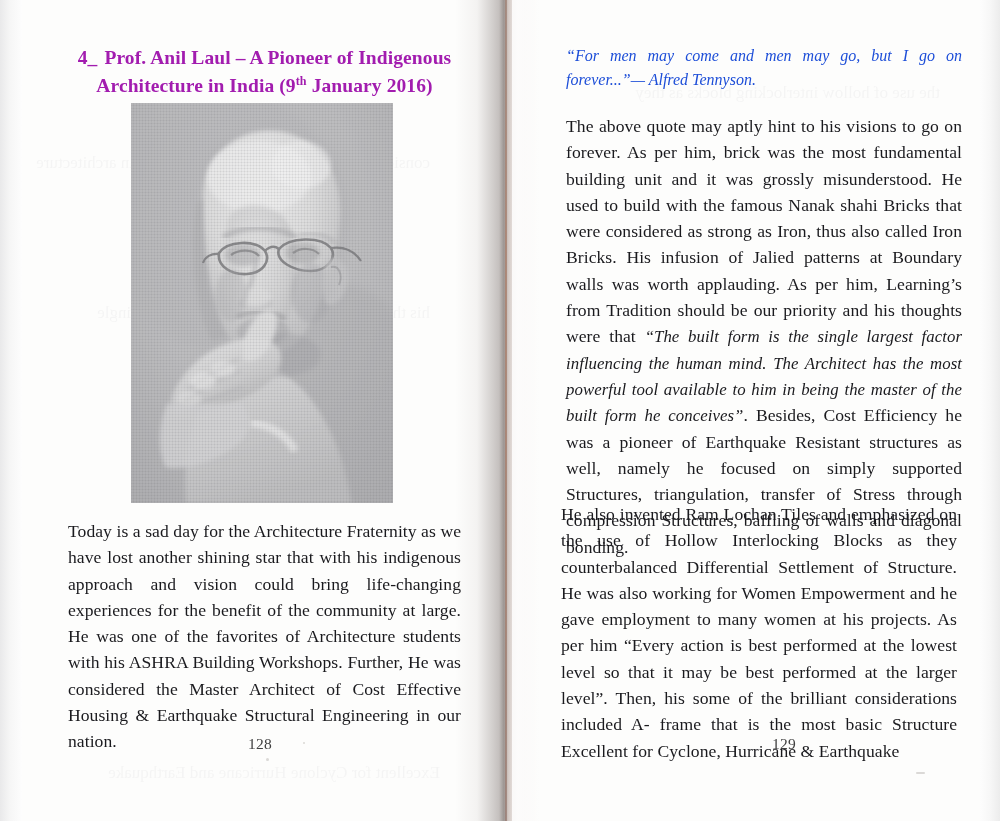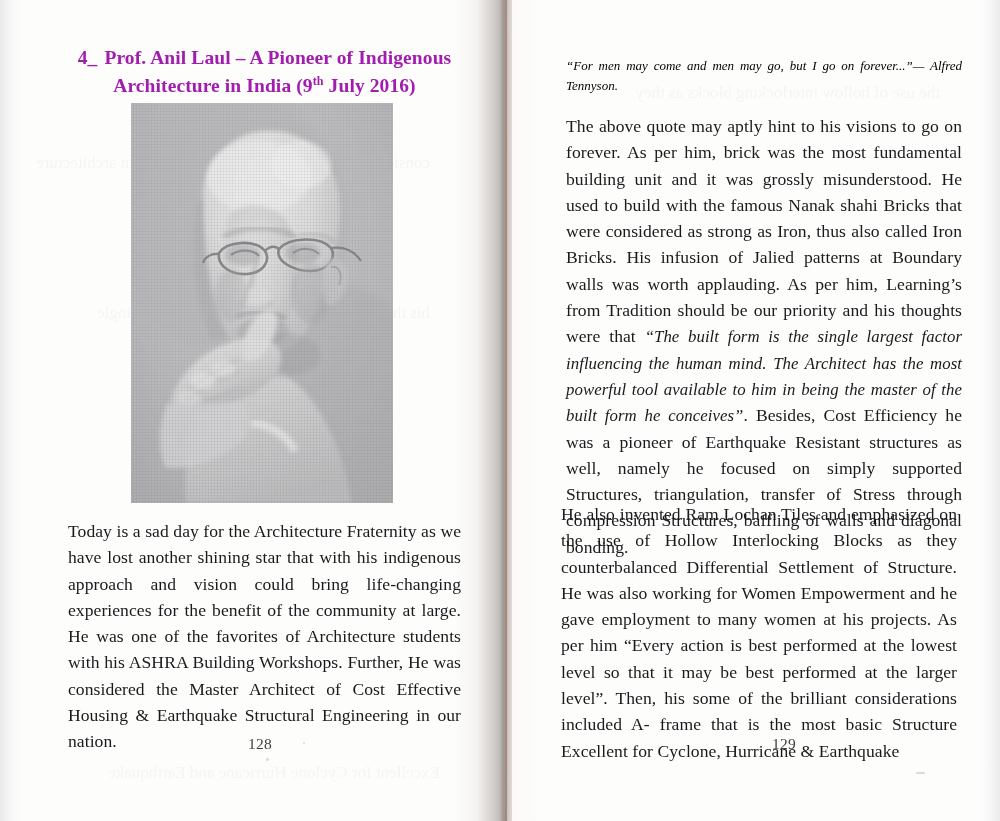--- a/index.html
+++ b/index.html
@@ -145,26 +145,26 @@
     text-align: justify;
     font-size: 17.6px;
     line-height: 1.495;
     color: #1a1a1e;
     letter-spacing: 0.05px;
   }
   .body-left  { left: 68px;  width: 393px; top: 518px; }
 
   .right-quote {
     position: absolute;
-    left: 566px; width: 396px; top: 56px;
-    font-size: 13px;
+    left: 566px; width: 396px; top: 44px;
+    font-size: 16px;
     font-style: italic;
     line-height: 1.52;
     text-align: justify;
-    color: #000000;
+    color: #1d4ed8;
   }
   .right-quote .attrib { font-style: italic; }
 
   .body-right-1 { left: 566px; width: 396px; top: 113px; }
   .body-right-2 { left: 561px; width: 396px; top: 501px; }
 
   .inline-quote {
     font-style: italic;
     font-size: 0.955em;
   }
@@ -217,21 +217,21 @@
   <div class="showthrough st-a">considered the most fundamental approach in architecture</div>
   <div class="showthrough st-b">his thoughts were that the built form is the single</div>
   <div class="showthrough st-c">the use of hollow interlocking blocks as they</div>
   <div class="showthrough st-d">Excellent for Cyclone Hurricane and Earthquake</div>
 
   <div class="col col-left">
     <h1 class="chapter-title">
       <span class="lead">4_</span>
       <span>Prof. Anil Laul – A Pioneer of Indigenous</span>
       <br>
-      <span>Architecture in India (9</span><sup>th</sup><span> July 2016)</span>
+      <span>Architecture in India (9</span><sup>th</sup><span> January 2016)</span>
     </h1>
   </div>
 
   <div class="portrait-wrap">
     <div class="portrait">
       <svg viewBox="0 0 262 400" preserveAspectRatio="none">
         <defs>
           <radialGradient id="bgGrad" cx="50%" cy="35%" r="80%">
             <stop offset="0%" stop-color="#b4b4b6"></stop>
             <stop offset="55%" stop-color="#a3a3a6"></stop>

